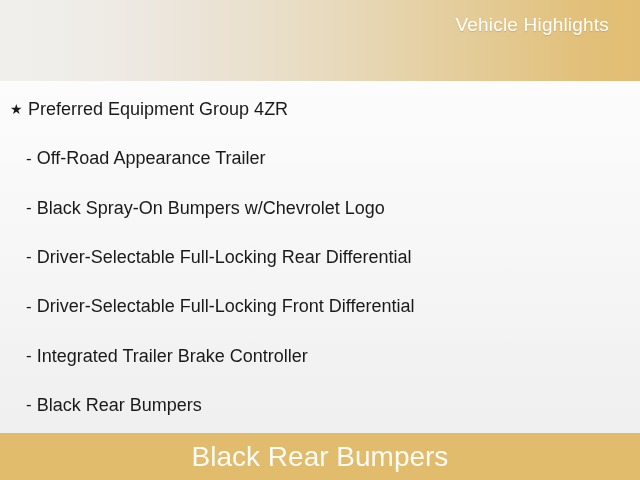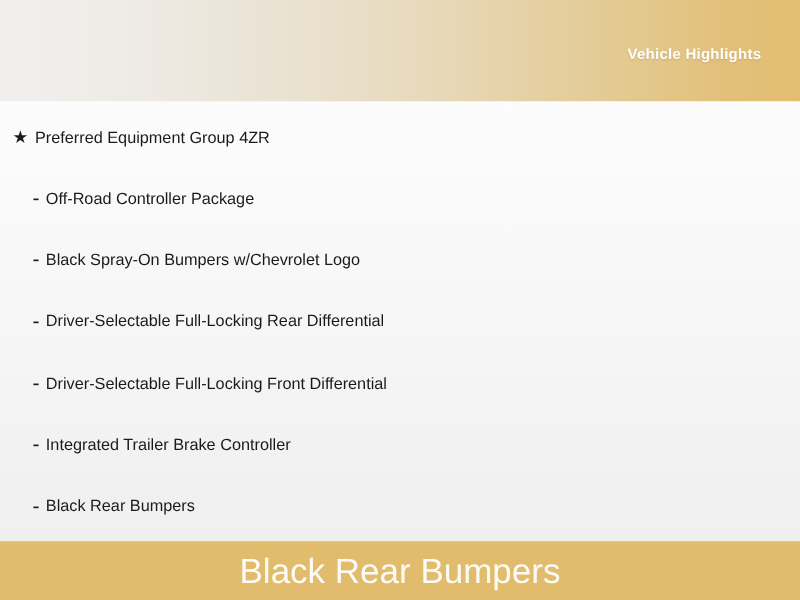--- a/index.html
+++ b/index.html
@@ -39,23 +39,23 @@
         #e5d0a3 67%,
         #e3c88d 80%,
         #e2c07a 91%,
         #e2be72 100%);
     box-sizing: border-box;
   }
 
   .header-title {
     position: absolute;
     right: 31px;
-    top: 36px;
-    font-size: 12px;
-    font-weight: bold;
+    top: 14px;
+    font-size: 19px;
+    font-weight: normal;
     color: #ffffff;
     letter-spacing: 0.2px;
     white-space: nowrap;
     text-shadow: 0 1px 1px rgba(150, 120, 60, 0.35);
   }
 
   
   .highlights {
     position: absolute;
     left: 0;
@@ -94,21 +94,21 @@
   .hl-dash {
     display: inline-block;
     font-size: 17px;
     line-height: 1;
     color: #1a1a1a;
     flex: 0 0 auto;
     margin-right: 5px;
   }
 
   .hl-text {
-    font-size: 13px;
+    font-size: 18px;
     line-height: 1;
     color: #1a1a1a;
     flex: 0 0 auto;
   }
 
   
   .footer {
     position: absolute;
     left: 0;
     top: 433px;
@@ -137,21 +137,21 @@
     <div class="header-title">Vehicle Highlights</div>
   </div>
 
   <div class="highlights">
       <div class="hl-row level-0" style="top: 16px;">
         <span class="hl-bullet">★</span>
         <span class="hl-text">Preferred Equipment Group 4ZR</span>
       </div>
       <div class="hl-row level-1" style="top: 65.3px;">
         <span class="hl-dash">-</span>
-        <span class="hl-text">Off-Road Controller Package</span>
+        <span class="hl-text">Off-Road Appearance Trailer</span>
       </div>
       <div class="hl-row level-1" style="top: 114.6px;">
         <span class="hl-dash">-</span>
         <span class="hl-text">Black Spray-On Bumpers w/Chevrolet Logo</span>
       </div>
       <div class="hl-row level-1" style="top: 163.9px;">
         <span class="hl-dash">-</span>
         <span class="hl-text">Driver-Selectable Full-Locking Rear Differential</span>
       </div>
       <div class="hl-row level-1" style="top: 213.2px;">

